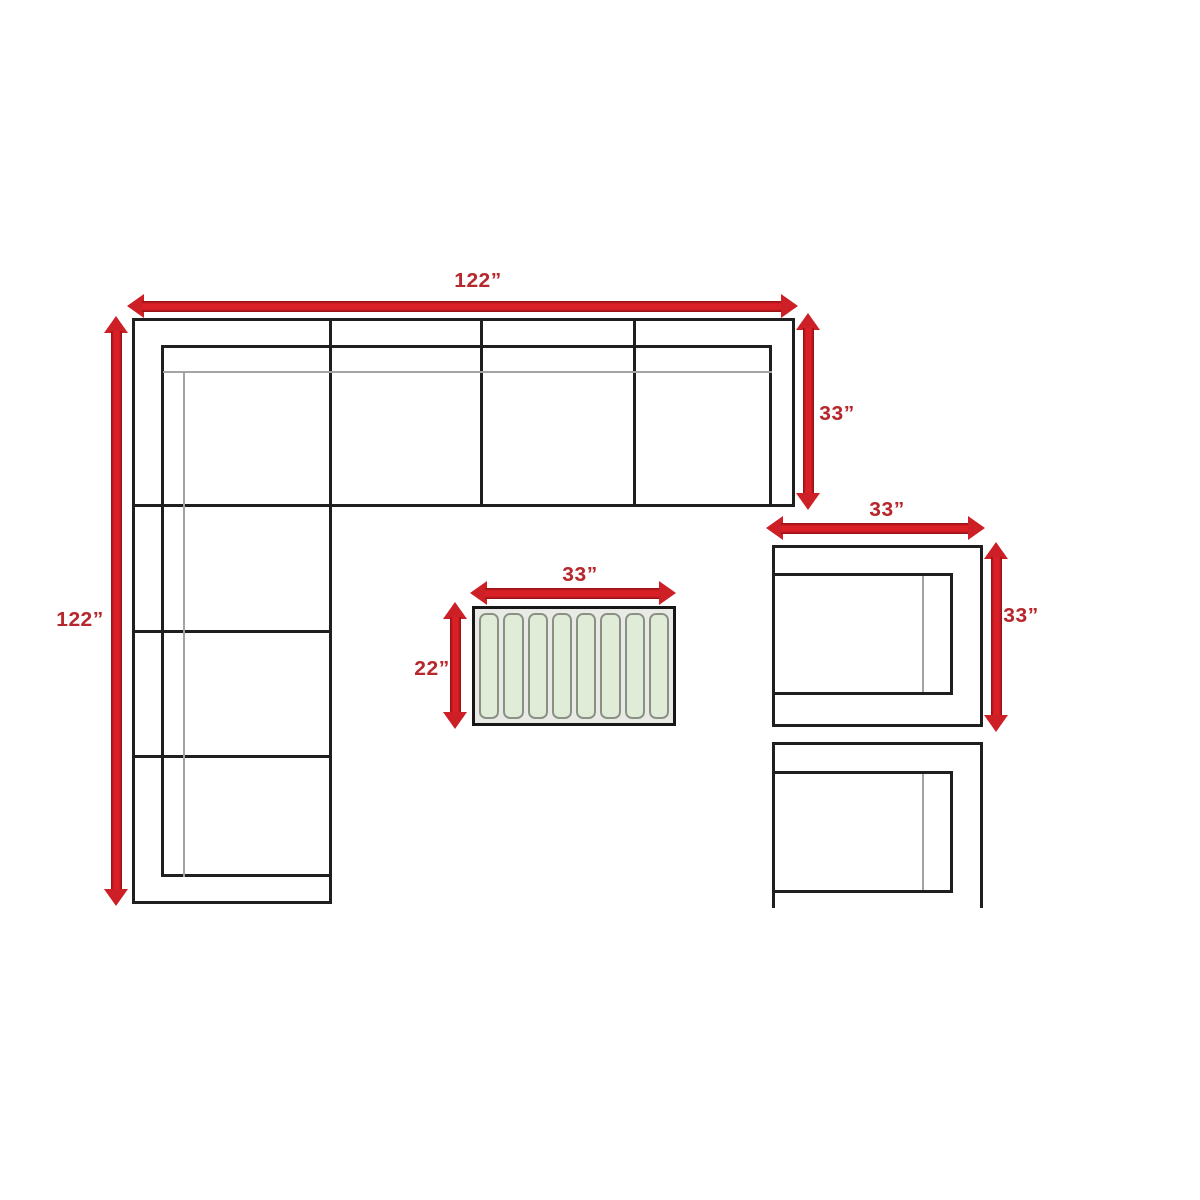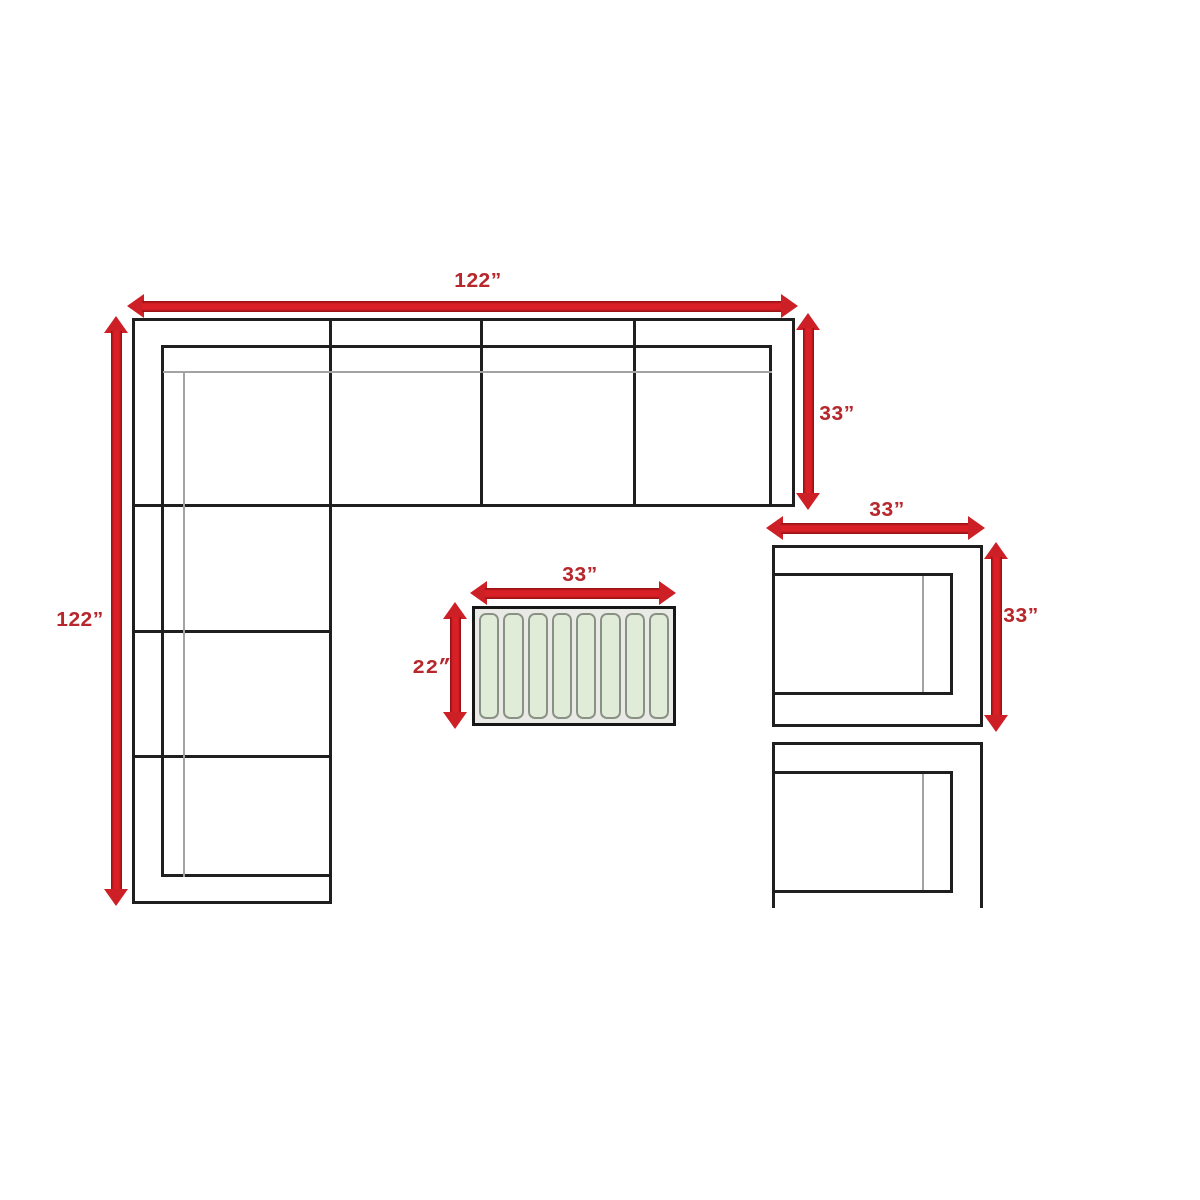--- a/index.html
+++ b/index.html
@@ -108,17 +108,17 @@
   <div class="arrow-v" style="left:984px; top:542px; width:24px; height:190px;">
     <div class="head head-n"></div>
     <div class="shaft"></div>
     <div class="head head-s"></div>
   </div>
 
   <div class="dim-label" style="left:428px; top:269px; width:100px;">122”</div>
   <div class="dim-label" style="left:38px; top:608px; width:84px;">122”</div>
   <div class="dim-label" style="left:809px; top:402px; width:56px;">33”</div>
   <div class="dim-label" style="left:530px; top:563px; width:100px;">33”</div>
-  <div class="dim-label" style="left:404px; top:657px; width:56px;font-family:Liberation Mono, monospace;">22”</div>
+  <div class="dim-label" style="left:404px; top:657px; width:56px;">22”</div>
   <div class="dim-label" style="left:837px; top:498px; width:100px;">33”</div>
   <div class="dim-label" style="left:993px; top:604px; width:56px;">33”</div>
 
 </div>
 
 </body></html>

